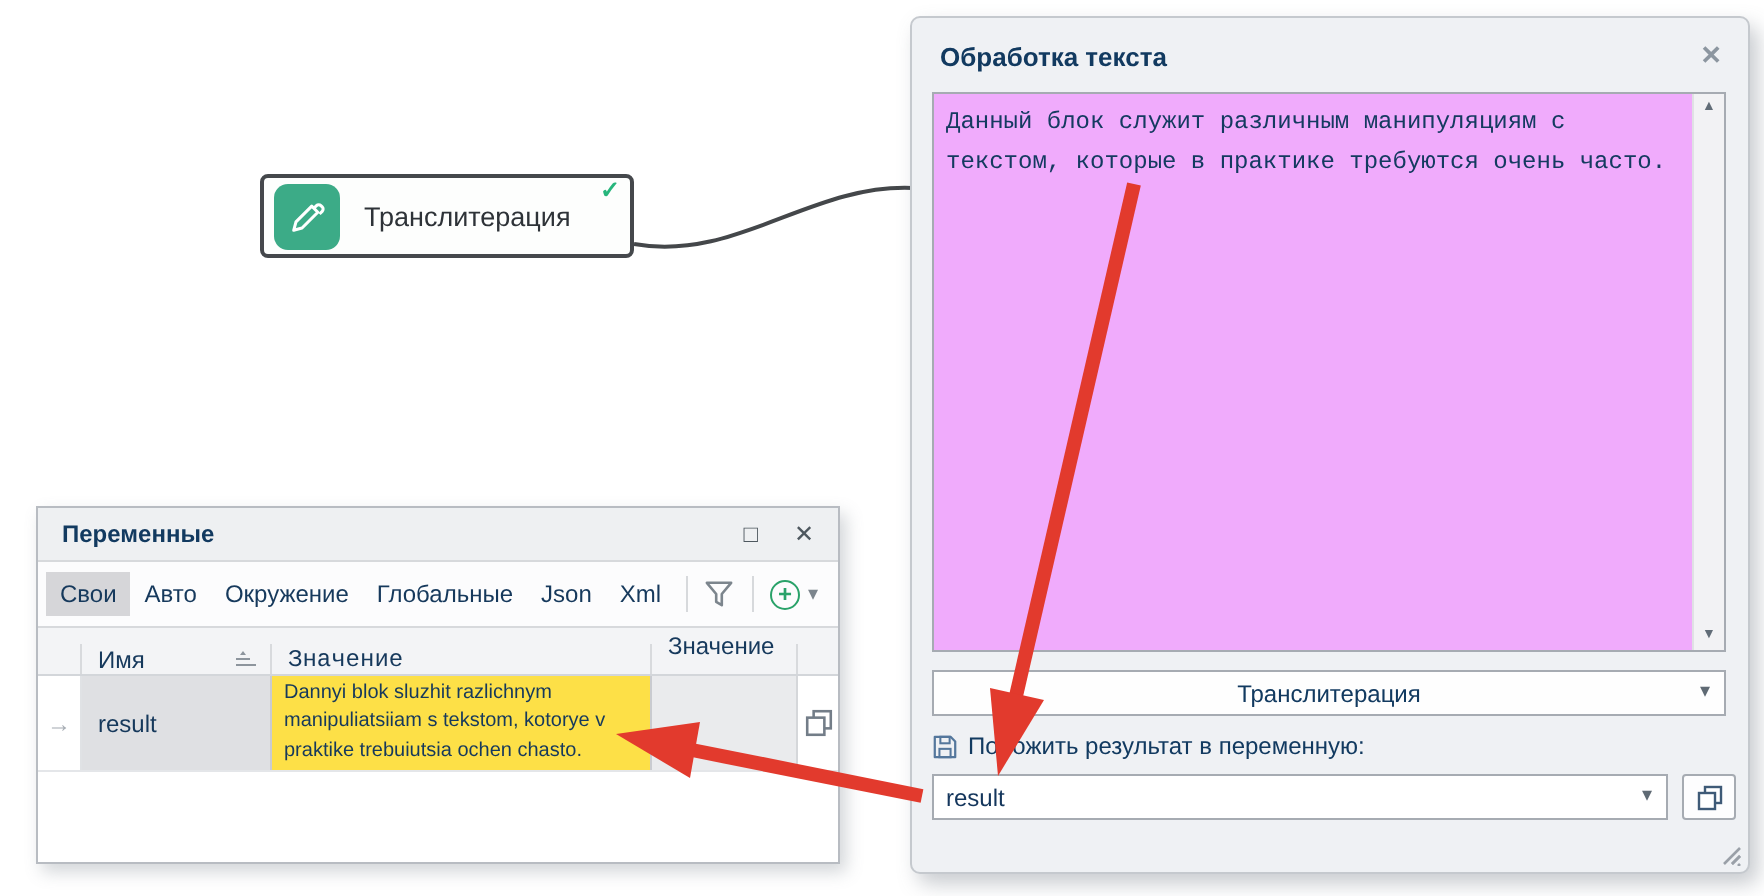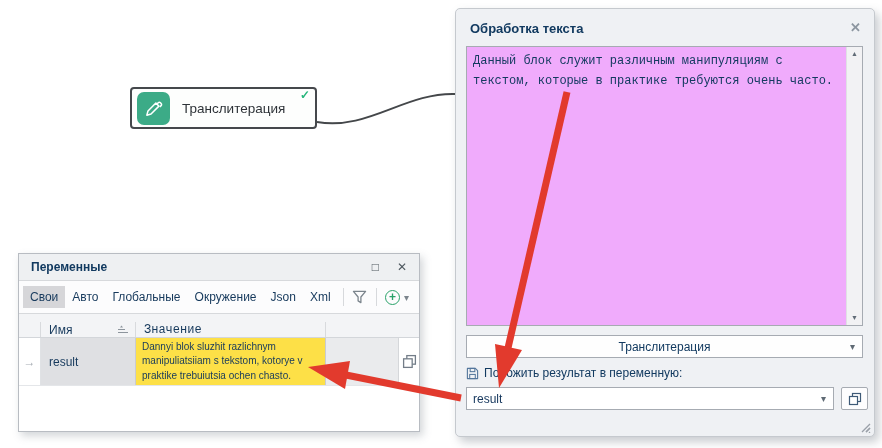--- a/index.html
+++ b/index.html
@@ -150,22 +150,22 @@
   <div class="vars">
     <div class="vars-title">
       <span>Переменные</span>
       <span class="win-btn win-max">□</span>
       <span class="win-btn">✕</span>
     </div>
 
     <div class="tabbar">
       <span class="tab active">Свои</span>
       <span class="tab">Авто</span>
+      <span class="tab">Окружение</span>
       <span class="tab">Глобальные</span>
-      <span class="tab">Окружение</span>
       <span class="tab">Json</span>
       <span class="tab">Xml</span>
       <span class="tb-sep"></span>
       <span class="tb-btn">
         <svg width="15" height="14" viewBox="0 0 16 15">
           <path d="M1.5 1.5h13l-5 6v6l-3-1.8V7.5z" fill="none" stroke="#7c858d" stroke-width="1.4" stroke-linejoin="round"></path>
         </svg>
       </span>
       <span class="tb-sep"></span>
       <span class="tb-btn">
@@ -179,20 +179,23 @@
       <div class="col-name">
         <span>Имя</span>
         <svg width="11" height="9" viewBox="0 0 11 9">
           <path d="M0 7.5h10M0 4.5h7" stroke="#8d959d" stroke-width="1.1"></path>
           <path d="M2 2.5 3.5 0.5 5 2.5z" fill="#8d959d"></path>
         </svg>
       </div>
       <div class="col-value">
         <span>Значение</span>
       </div>
+      <div class="col-extra">
+        <span>Значение ...</span>
+      </div>
       <div class="col-last"></div>
     </div>
 
     <div class="grid-row">
       <div class="cell-gutter">
         <span>→</span>
       </div>
       <div class="cell-name">
         <span>result</span>
       </div>

